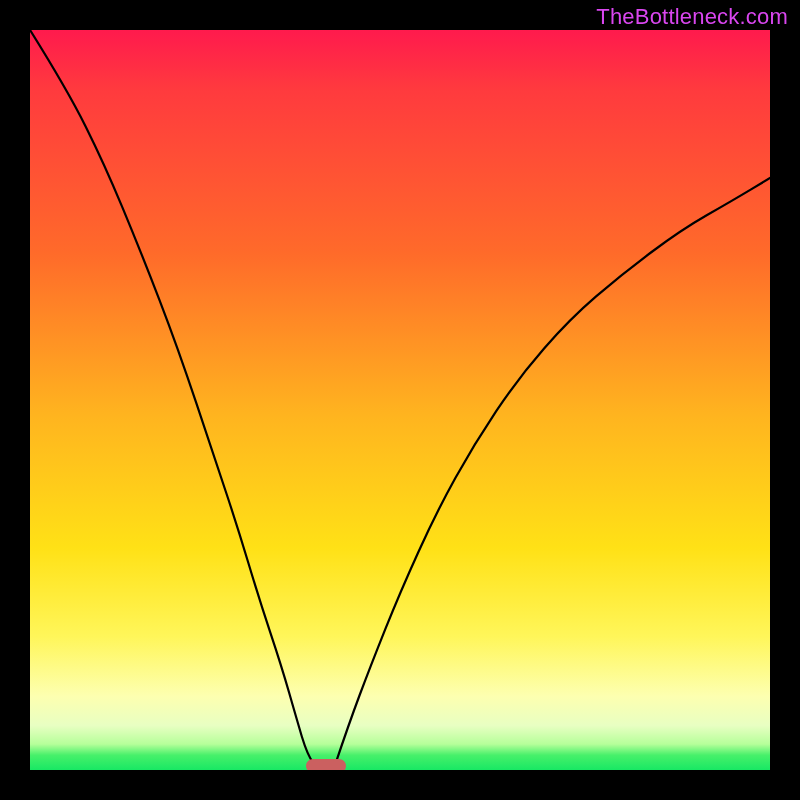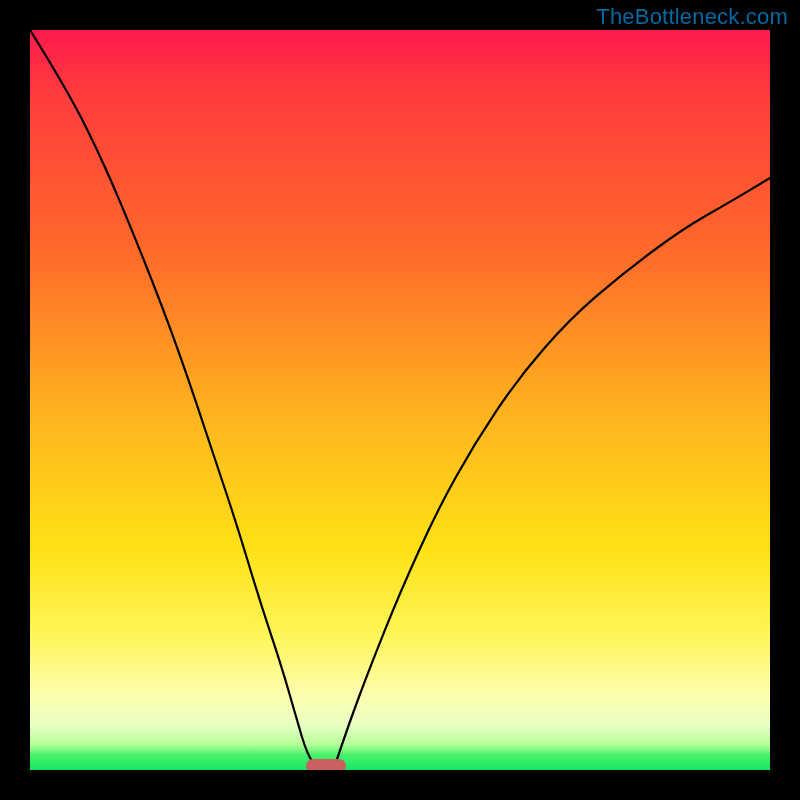--- a/index.html
+++ b/index.html
@@ -14,21 +14,21 @@
   .frame {
     position: relative;
     width: 800px;
     height: 800px;
     background: #000;
   }
   .watermark {
     position: absolute;
     top: 4px;
     right: 12px;
-    color: #0369a1;
+    color: #d946ef;
     font-size: 22px;
     font-weight: 500;
     letter-spacing: 0.2px;
     z-index: 20;
   }
   .plot-area {
     position: absolute;
     left: 30px;
     top: 30px;
     width: 740px;

